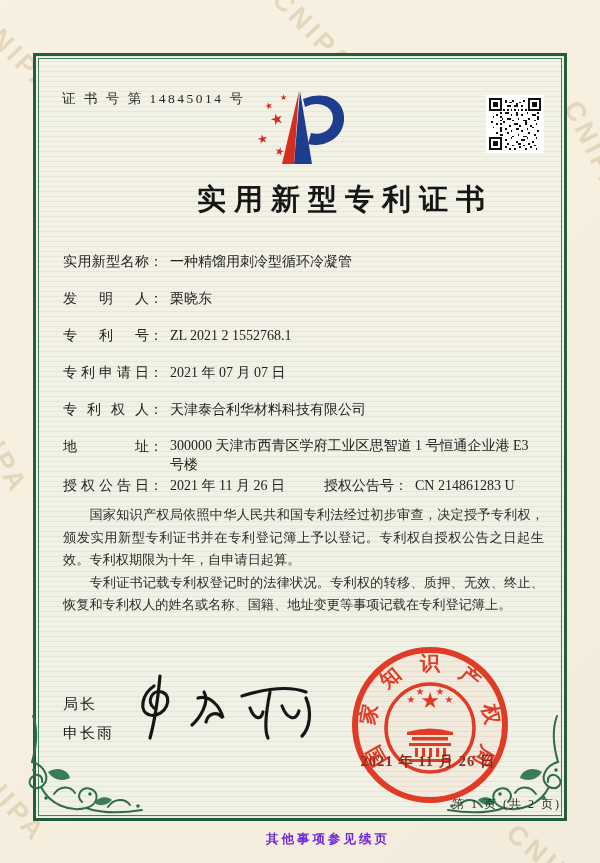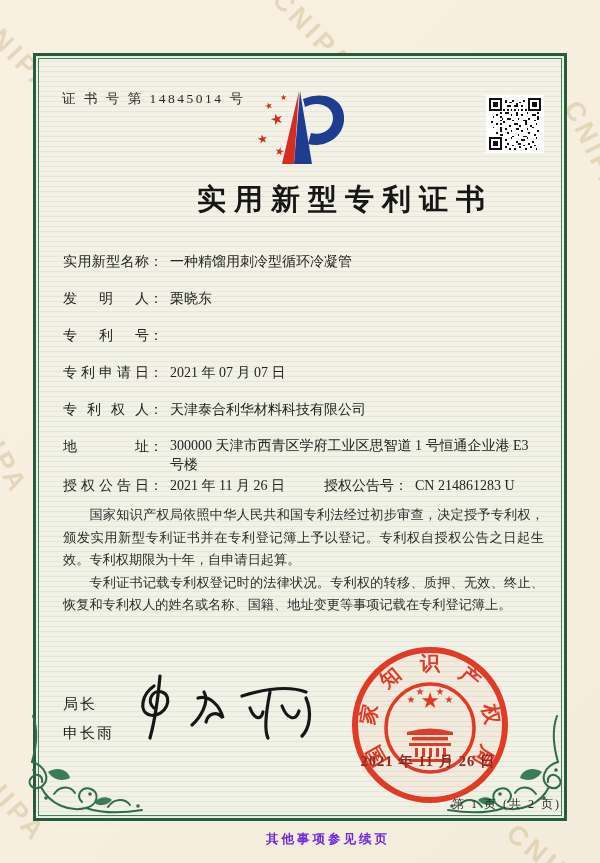--- a/index.html
+++ b/index.html
@@ -205,20 +205,21 @@
       <span class="fvalue">一种精馏用刺冷型循环冷凝管</span>
   </div>
   <div class="field-row">
     <span class="flabel">发明人</span>
       <span class="fcolon">：</span>
       <span class="fvalue">栗晓东</span>
   </div>
   <div class="field-row">
     <span class="flabel">专利号</span>
       <span class="fcolon">：</span>
+      <span class="fvalue">ZL 2021 2 1552768.1</span>
   </div>
   <div class="field-row">
     <span class="flabel">专利申请日</span>
       <span class="fcolon">：</span>
       <span class="fvalue">2021 年 07 月 07 日</span>
   </div>
   <div class="field-row">
     <span class="flabel">专利权人</span>
       <span class="fcolon">：</span>
       <span class="fvalue">天津泰合利华材料科技有限公司</span>

